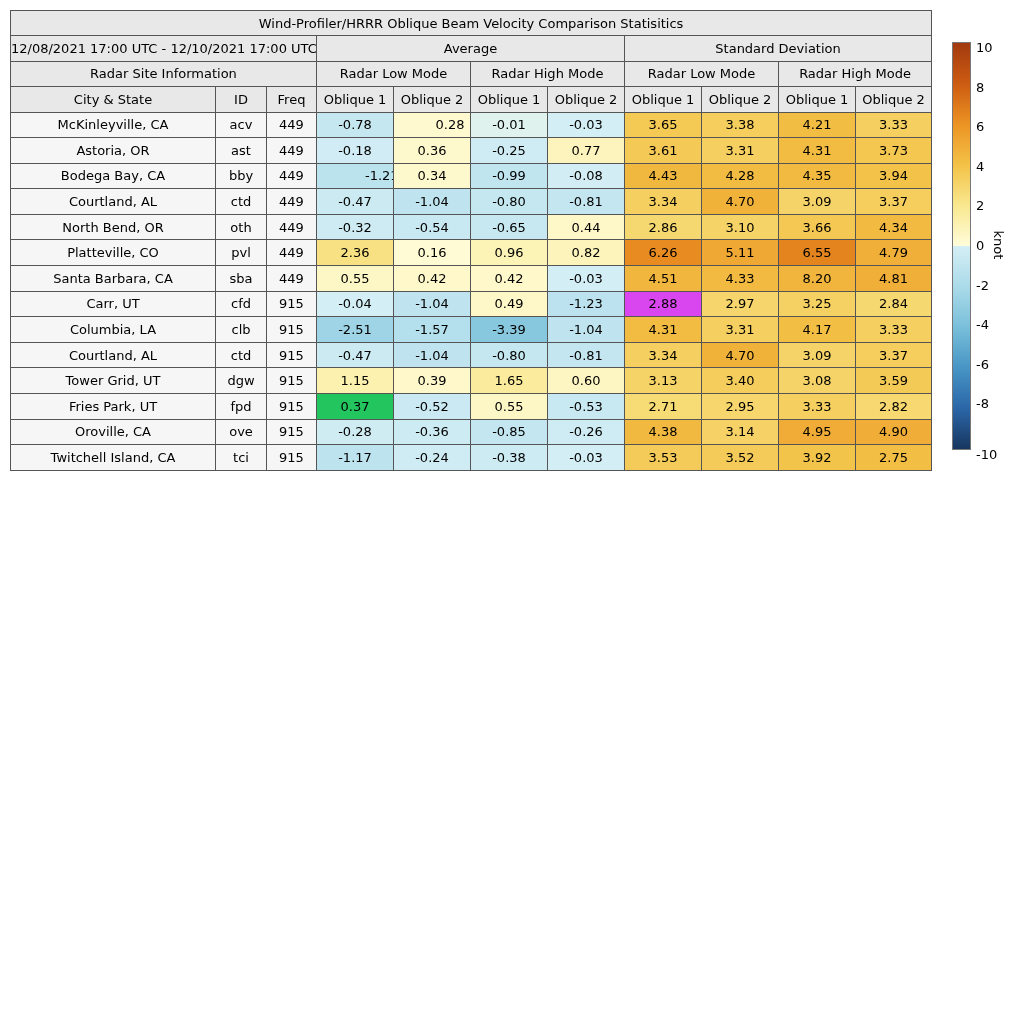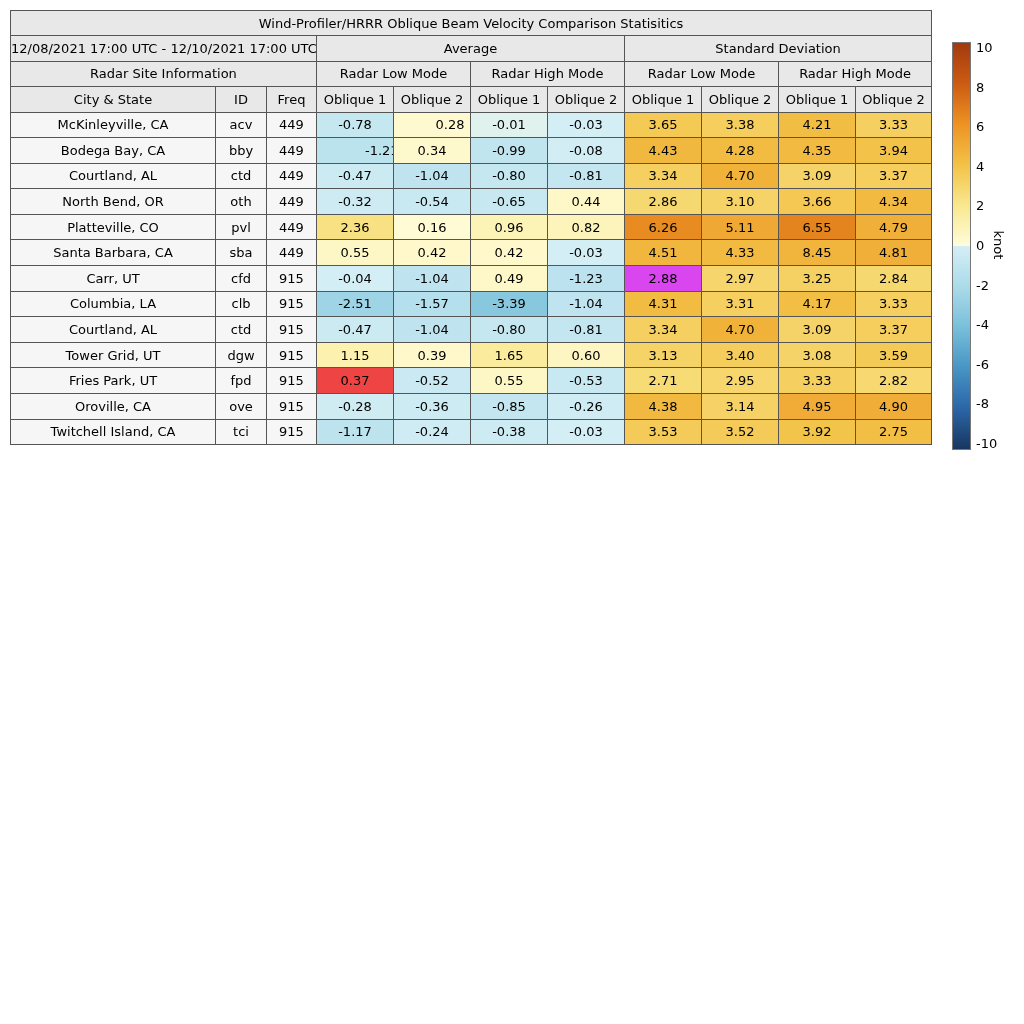--- a/index.html
+++ b/index.html
@@ -75,20 +75,33 @@
           <td style="background: rgb(196, 231, 240);">-0.78</td>
           <td style="background: rgb(254, 249, 207); padding-left: 36px;">0.28</td>
           <td style="background: rgb(223, 242, 238);">-0.01</td>
           <td style="background: rgb(212, 238, 245);">-0.03</td>
           <td style="background: rgb(244, 201, 84);">3.65</td>
           <td style="background: rgb(245, 206, 93);">3.38</td>
           <td style="background: rgb(242, 189, 67);">4.21</td>
           <td style="background: rgb(245, 207, 95);">3.33</td>
         </tr>
         <tr>
+          <td class="site">Astoria, OR</td>
+          <td class="site">ast</td>
+          <td class="site">449</td>
+          <td style="background: rgb(209, 236, 244);">-0.18</td>
+          <td style="background: rgb(254, 249, 204);">0.36</td>
+          <td style="background: rgb(207, 236, 244);">-0.25</td>
+          <td style="background: rgb(253, 244, 189);">0.77</td>
+          <td style="background: rgb(244, 201, 85);">3.61</td>
+          <td style="background: rgb(245, 207, 96);">3.31</td>
+          <td style="background: rgb(242, 187, 65);">4.31</td>
+          <td style="background: rgb(244, 199, 81);">3.73</td>
+        </tr>
+        <tr>
           <td class="site">Bodega Bay, CA</td>
           <td class="site">bby</td>
           <td class="site">449</td>
           <td style="background: rgb(187, 227, 238); padding-left: 48px;">-1.21</td>
           <td style="background: rgb(254, 249, 205);">0.34</td>
           <td style="background: rgb(192, 229, 239);">-0.99</td>
           <td style="background: rgb(211, 237, 245);">-0.08</td>
           <td style="background: rgb(241, 184, 63);">4.43</td>
           <td style="background: rgb(242, 187, 66);">4.28</td>
           <td style="background: rgb(242, 186, 65);">4.35</td>
@@ -136,21 +149,21 @@
         <tr>
           <td class="site">Santa Barbara, CA</td>
           <td class="site">sba</td>
           <td class="site">449</td>
           <td style="background: rgb(253, 247, 197);">0.55</td>
           <td style="background: rgb(254, 248, 202);">0.42</td>
           <td style="background: rgb(254, 248, 202);">0.42</td>
           <td style="background: rgb(212, 238, 245);">-0.03</td>
           <td style="background: rgb(241, 182, 62);">4.51</td>
           <td style="background: rgb(242, 186, 65);">4.33</td>
-          <td style="background: rgb(241, 180, 60);">8.45</td>
+          <td style="background: rgb(241, 180, 60);">8.20</td>
           <td style="background: rgb(240, 175, 56);">4.81</td>
         </tr>
         <tr>
           <td class="site">Carr, UT</td>
           <td class="site">cfd</td>
           <td class="site">915</td>
           <td style="background: rgb(212, 238, 245);">-0.04</td>
           <td style="background: rgb(191, 228, 239);">-1.04</td>
           <td style="background: rgb(254, 247, 199);">0.49</td>
           <td style="background: rgb(187, 226, 238);">-1.23</td>
@@ -195,21 +208,21 @@
           <td style="background: rgb(253, 246, 195);">0.60</td>
           <td style="background: rgb(246, 211, 102);">3.13</td>
           <td style="background: rgb(245, 205, 93);">3.40</td>
           <td style="background: rgb(246, 211, 104);">3.08</td>
           <td style="background: rgb(244, 202, 86);">3.59</td>
         </tr>
         <tr>
           <td class="site">Fries Park, UT</td>
           <td class="site">fpd</td>
           <td class="site">915</td>
-          <td style="background: #ef4444; margin-top: 21px;">0.37</td>
+          <td style="background: #22c55e; margin-top: 21px;">0.37</td>
           <td style="background: rgb(202, 233, 242);">-0.52</td>
           <td style="background: rgb(253, 247, 197);">0.55</td>
           <td style="background: rgb(201, 233, 242);">-0.53</td>
           <td style="background: rgb(247, 219, 117);">2.71</td>
           <td style="background: rgb(246, 214, 109);">2.95</td>
           <td style="background: rgb(245, 207, 95);">3.33</td>
           <td style="background: rgb(247, 216, 113);">2.82</td>
         </tr>
         <tr>
           <td class="site">Oroville, CA</td>
@@ -245,17 +258,17 @@
       <div class="cb-tick" style="top: 37px;">10</div>
       <div class="cb-tick" style="top: 76.6px;">8</div>
       <div class="cb-tick" style="top: 116.2px;">6</div>
       <div class="cb-tick" style="top: 155.8px;">4</div>
       <div class="cb-tick" style="top: 195.4px;">2</div>
       <div class="cb-tick" style="top: 235px;">0</div>
       <div class="cb-tick" style="top: 274.6px;">-2</div>
       <div class="cb-tick" style="top: 314.2px;">-4</div>
       <div class="cb-tick" style="top: 353.8px;">-6</div>
       <div class="cb-tick" style="top: 393.4px;">-8</div>
-      <div class="cb-tick" style="top: 433px;">-10</div>
+      <div class="cb-tick" style="top: 444px;">-10</div>
     </div>
   <div id="cb-label">knot</div>
 
 </div>
 
 </body></html>

